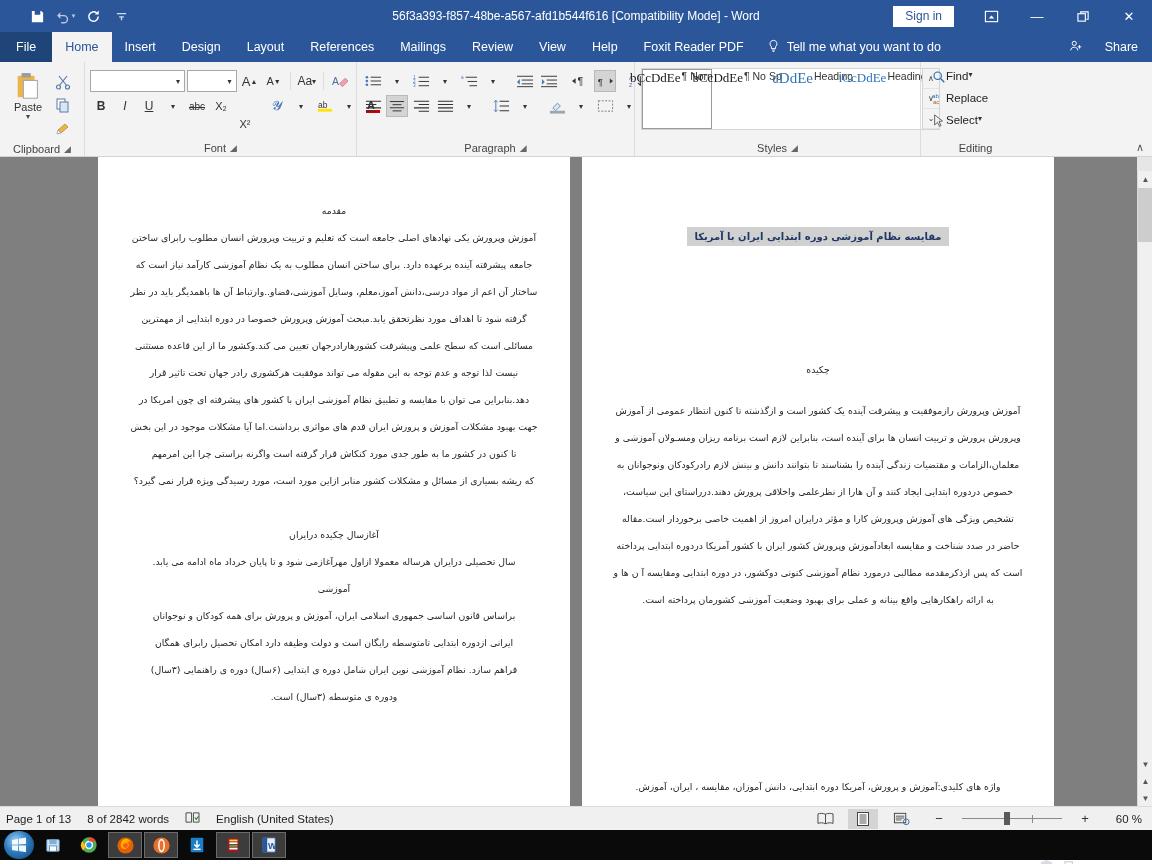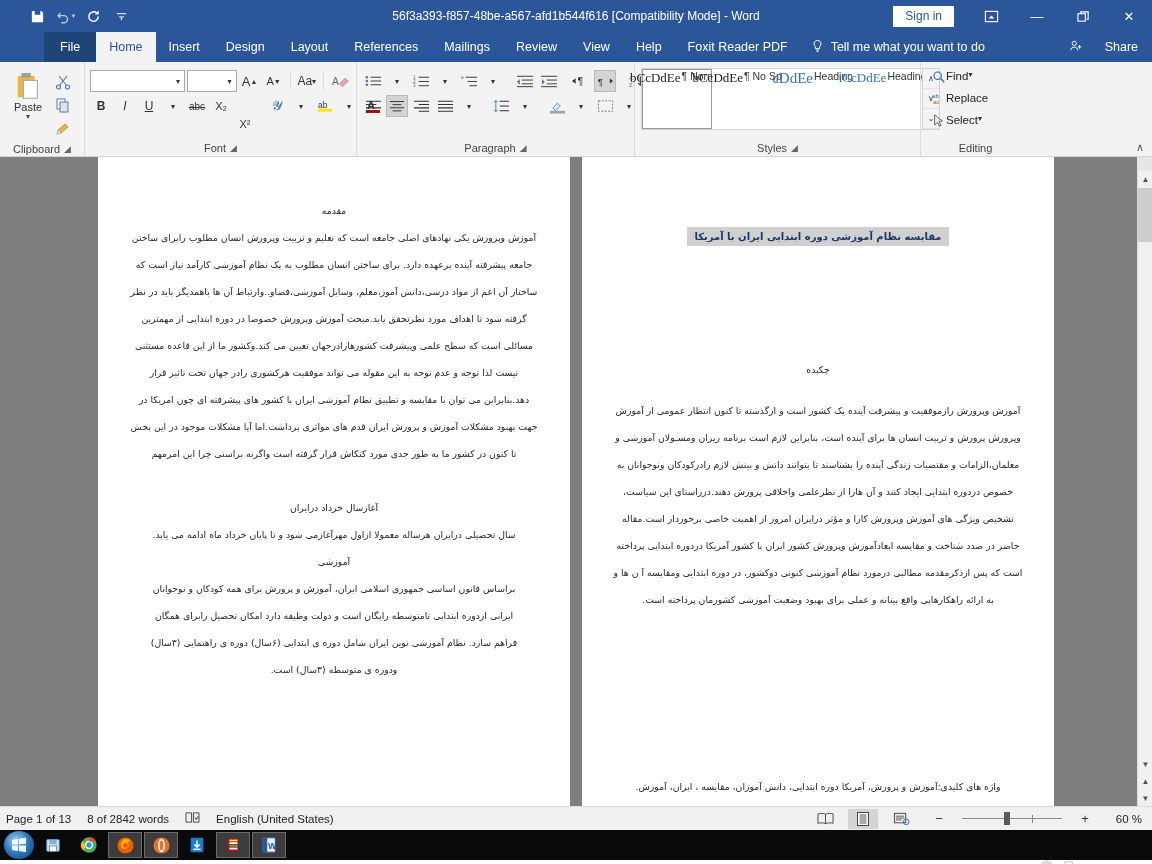--- a/index.html
+++ b/index.html
@@ -36,21 +36,21 @@
 
   
   .tabbar {
     height: 30px; background: #2b579a; display: flex; align-items: stretch;
     color: #fff; font-size: 12.5px; position: relative;
   }
   .tab {
     padding: 0 13px; display: flex; align-items: center; height: 30px; color: #fff;
   }
   .tab.active { background: #f3f3f3; color: #2b579a; }
-  .tab.file { background: #1f4477; padding: 0 16px; margin-left: 44px; }
+  .tab.file { background: #1f4477; padding: 0 16px; }
   .tellme { display: flex; align-items: center; gap: 7px; padding-left: 10px; font-size: 12.5px; }
   .share { margin-left: auto; display: flex; align-items: center; gap: 22px; padding-right: 14px; font-size: 12.5px; }
 
   
   .ribbon {
     height: 95px; background: #f3f3f3; border-bottom: 1px solid #d4d4d4;
     display: flex; position: relative;
   }
   .group {
     display: flex; flex-direction: column; justify-content: space-between;
@@ -617,22 +617,23 @@
     <div class="doc-h">مقدمه</div>
     <div class="doc-p">آموزش وپرورش یکی نهادهای اصلی جامعه است که تعلیم و تربیت وپرورش انسان مطلوب رابرای ساختن</div>
     <div class="doc-p">جامعه پیشرفته آینده برعهده دارد. برای ساختن انسان مطلوب به یک نظام آموزشی کارآمد نیاز است که</div>
     <div class="doc-p">ساختار آن اعم از مواد درسی،دانش آموز،معلم، وسایل آموزشی،فضاو..وارتباط آن ها باهمدیگر باید  در نظر</div>
     <div class="doc-p">گرفته شود تا اهداف مورد نظرتحقق یابد.مبحث آموزش وپرورش خصوصا در دوره ابتدایی از مهمترین</div>
     <div class="doc-p">مسائلی است که سطح علمی وپیشرفت کشورهارادرجهان تعیین می کند.وکشور ما از این قاعده مستثنی</div>
     <div class="doc-p">نیست لذا توجه و عدم توجه به این مقوله می تواند موفقیت هرکشوری رادر جهان تحت تاثیر قرار</div>
     <div class="doc-p">دهد.بنابراین می توان با مقایسه و تطبیق نظام آموزشی ایران با کشور های پیشرفته ای چون  امریکا در</div>
     <div class="doc-p">جهت بهبود مشکلات  آموزش و پرورش ایران قدم های مواثری برداشت.اما آیا مشکلات موجود در این بخش</div>
     <div class="doc-p">تا کنون در کشور ما به طور جدی مورد کنکاش قرار گرفته است واگرنه براستی چرا این امرمهم</div>
+    <div class="doc-p">که ریشه بسیاری از مسائل و مشکلات کشور منابر ازاین مورد است، مورد رسیدگی ویژه قرار نمی گیرد؟</div>
     <div class="spacer-l"></div>
-    <div class="doc-h">آغازسال خرداد درایران</div>
+    <div class="doc-h">آغازسال چکیده درایران</div>
     <div class="doc-p">سال تحصیلی درایران هرساله معمولا ازاول مهرآغازمی شود و تا پایان خرداد ماه ادامه می یابد.</div>
     <div class="doc-h">آموزشی</div>
     <div class="doc-p">براساس قانون اساسی جمهوری اسلامی ایران، آموزش و پرورش برای همه کودکان و نوجوانان</div>
     <div class="doc-p">ایرانی ازدوره ابتدایی تامتوسطه رایگان است و دولت وظیفه دارد امکان تحصیل رابرای همگان</div>
     <div class="doc-p">فراهم سازد. نظام آموزشی نوین ایران شامل دوره ی ابتدایی (۶سال) دوره ی راهنمایی (۳سال)</div>
     <div class="doc-p">ودوره ی متوسطه (۳سال) است.</div>
   </div>
 
   <div class="page right">
     <div class="title-wrap">

